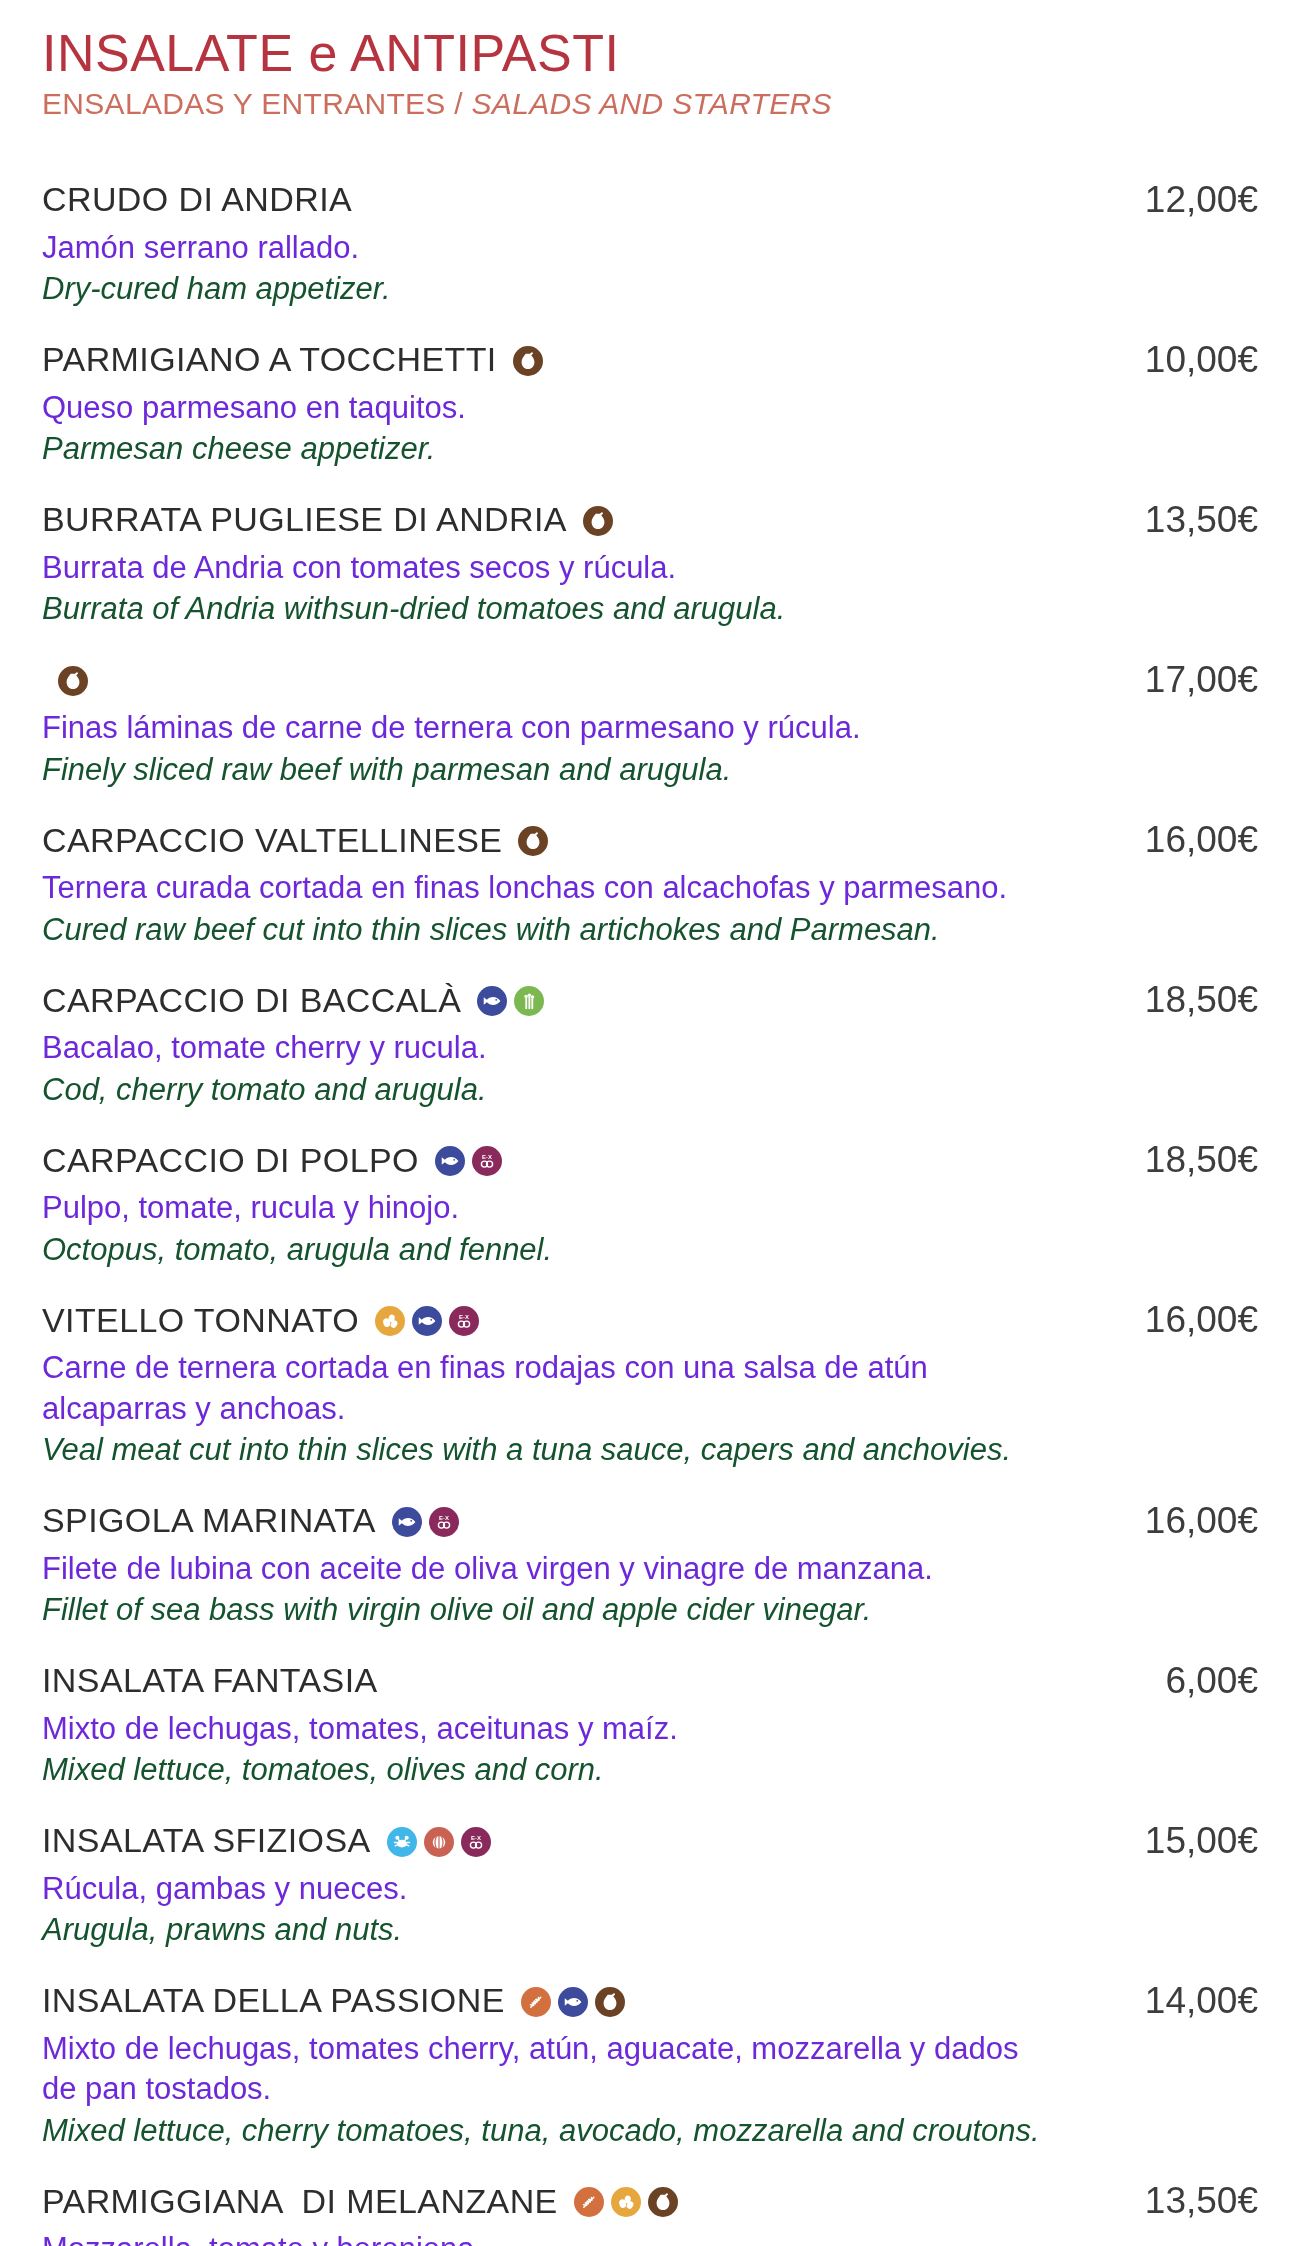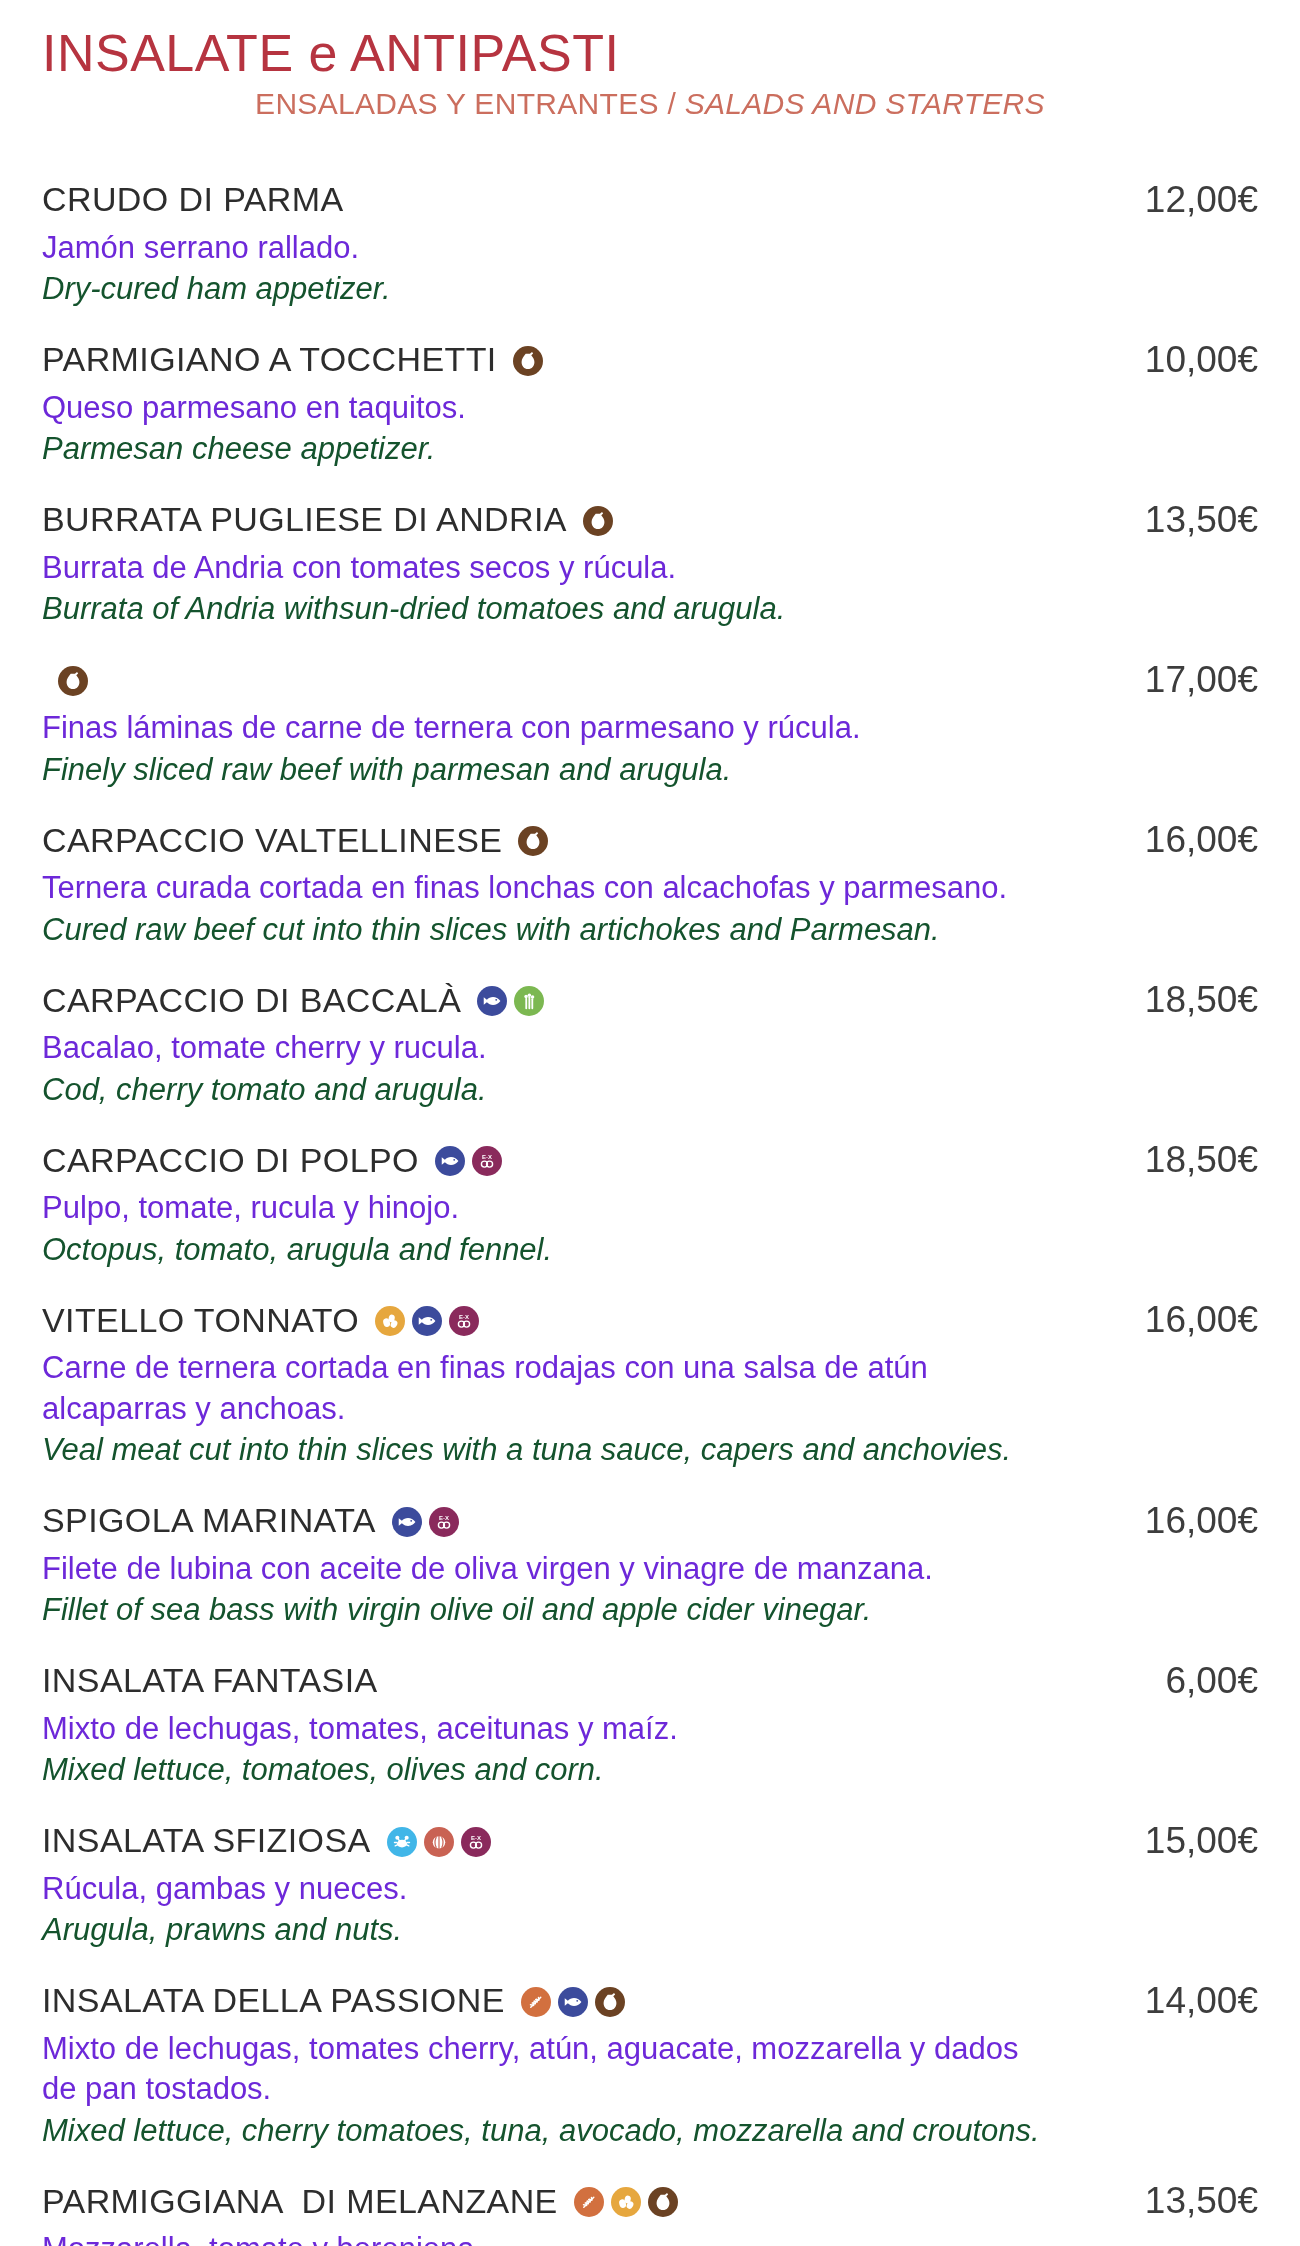--- a/index.html
+++ b/index.html
@@ -11,21 +11,20 @@
   .page{padding:26px 42px 40px 42px;box-sizing:border-box;}
 
   
   .hdr-title{
     margin:0;font-size:52px;line-height:1.05;font-weight:400;
     color:#b63440;letter-spacing:.5px;
   }
   .hdr-sub{
     margin-top:6px;font-size:30px;line-height:1.15;color:#cb6e5e;
     letter-spacing:.3px;
-    text-align:center;
   }
   .hdr-sub em{font-style:italic;}
 
   
   .items{margin-top:58px;}
   .item{margin-bottom:30px;}
   .title-row{display:flex;align-items:center;}
   .item-name{
     font-size:34px;line-height:1.1;color:#2d2d2d;font-weight:400;
     letter-spacing:.4px;white-space:pre;
@@ -55,21 +54,21 @@
 
 <div class="page">
   <header>
     <h1 class="hdr-title">INSALATE e ANTIPASTI</h1>
     <div class="hdr-sub"><span>ENSALADAS Y ENTRANTES</span><span> / </span><em>SALADS AND STARTERS</em></div>
   </header>
 
   <main class="items">
   <section class="item">
     <div class="title-row">
-      <span class="item-name">CRUDO DI PARMA</span>
+      <span class="item-name">CRUDO DI ANDRIA</span>
       <span class="allergens"></span>
       <span class="item-price">12,00€</span>
     </div>
     <div class="desc-es">Jamón serrano rallado.</div>
     <div class="desc-en">Dry-cured ham appetizer.</div>
   </section>
 
   <section class="item">
     <div class="title-row">
       <span class="item-name">PARMIGIANO A TOCCHETTI</span>

